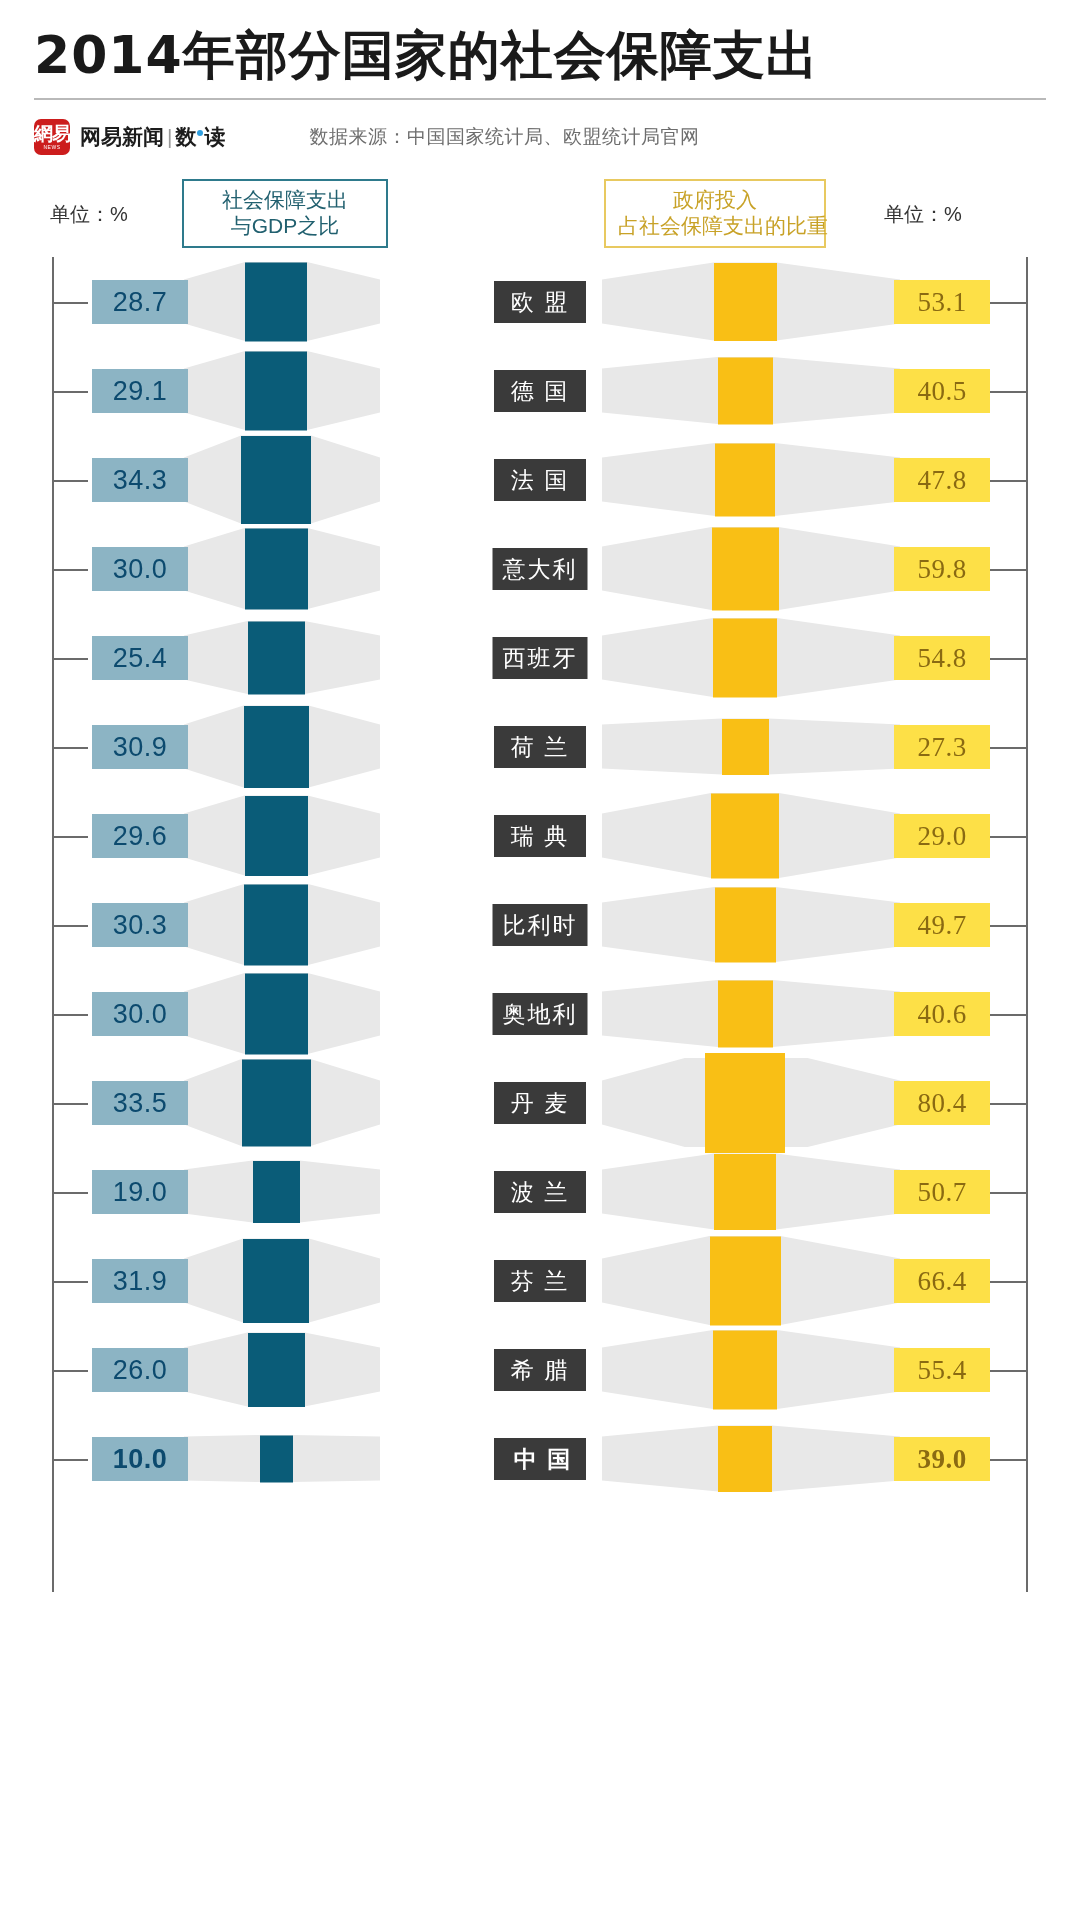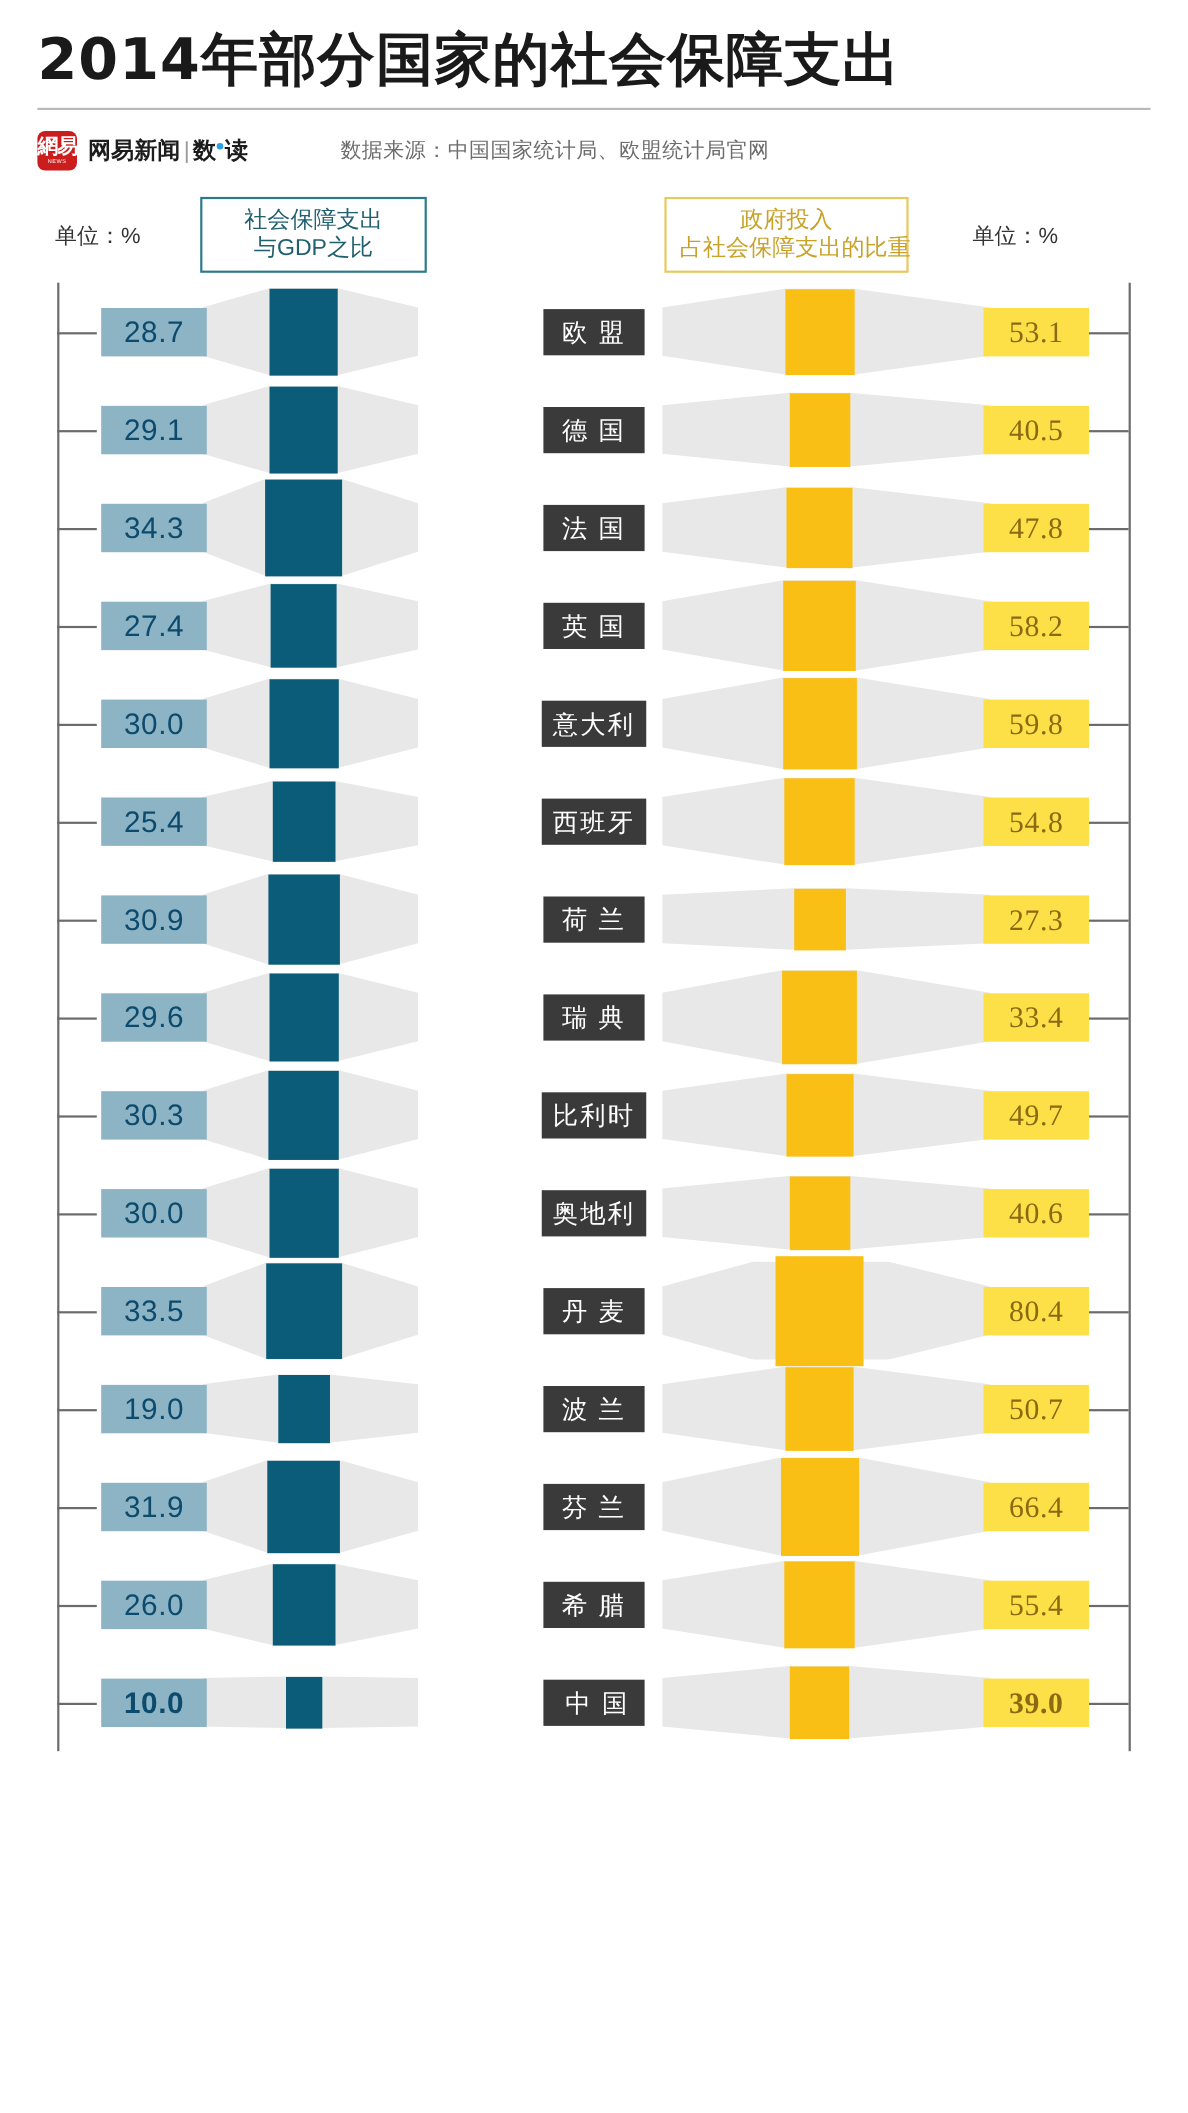--- a/index.html
+++ b/index.html
@@ -188,21 +188,21 @@
     color:#ffffff;
     height:42px;
     line-height:42px;
     min-width:92px;
     text-align:center;
     font-size:23px;
     padding:0 10px;
     letter-spacing:2px;
     white-space:nowrap;
   }
-  .row.highlight .country { font-weight:normal;padding-left:16px; }
+  .row.highlight .country { font-weight:bold;padding-left:16px; }
 </style>
 </head>
 <body>
 
 <div class="header">
   <div class="title">2014年部分国家的社会保障支出</div>
   <div class="title-rule"></div>
 
   <div class="meta-row">
     <div class="brand">
@@ -289,39 +289,20 @@
      <div class="bar bar-right" style="left:715px;width:60px;height:73px"></div>
      <div class="val val-left">34.3</div>
      <div class="val val-right">47.8</div>
      <div class="country">法 国</div>
     </div>
     <div class="row">
       <div class="tick-l"></div>
      <div class="tick-r"></div>
      <div class="ribbon" style="left:184px">
         <svg width="196" height="89">
-    <polygon points="0,22.5 62,6.5 122,6.5 196,22.5 196,66.5 122,82.5 62,82.5 0,66.5" fill="#e8e8e8"></polygon>
-  </svg>
-      </div>
-     <div class="ribbon" style="left:602px">
-        <svg width="298" height="89">
-    <polygon points="0,22.5 110,3.5 176,3.5 298,22.5 298,66.5 176,85.5 110,85.5 0,66.5" fill="#e8e8e8"></polygon>
-  </svg>
-      </div>
-     <div class="bar" style="left:246px;width:60px;height:76px"></div>
-     <div class="bar bar-right" style="left:712px;width:66px;height:82px"></div>
-     <div class="val val-left">27.4</div>
-     <div class="val val-right">58.2</div>
-     <div class="country">英 国</div>
-    </div>
-    <div class="row">
-      <div class="tick-l"></div>
-     <div class="tick-r"></div>
-     <div class="ribbon" style="left:184px">
-        <svg width="196" height="89">
     <polygon points="0,22.5 60.5,4 123.5,4 196,22.5 196,66.5 123.5,85 60.5,85 0,66.5" fill="#e8e8e8"></polygon>
   </svg>
       </div>
      <div class="ribbon" style="left:602px">
         <svg width="298" height="89">
     <polygon points="0,22.5 109.5,3 176.5,3 298,22.5 298,66.5 176.5,86 109.5,86 0,66.5" fill="#e8e8e8"></polygon>
   </svg>
       </div>
      <div class="bar" style="left:244.5px;width:63px;height:81px"></div>
      <div class="bar bar-right" style="left:711.5px;width:67px;height:83px"></div>
@@ -376,21 +357,21 @@
   </svg>
       </div>
      <div class="ribbon" style="left:602px">
         <svg width="298" height="89">
     <polygon points="0,22.5 109,2 177,2 298,22.5 298,66.5 177,87 109,87 0,66.5" fill="#e8e8e8"></polygon>
   </svg>
       </div>
      <div class="bar" style="left:244.5px;width:63px;height:80px"></div>
      <div class="bar bar-right" style="left:711px;width:68px;height:85px"></div>
      <div class="val val-left">29.6</div>
-     <div class="val val-right">33.4</div>
+     <div class="val val-right">29.0</div>
      <div class="country">瑞 典</div>
     </div>
     <div class="row">
       <div class="tick-l"></div>
      <div class="tick-r"></div>
      <div class="ribbon" style="left:184px">
         <svg width="196" height="89">
     <polygon points="0,22.5 60,4 124,4 196,22.5 196,66.5 124,85 60,85 0,66.5" fill="#e8e8e8"></polygon>
   </svg>
       </div>

